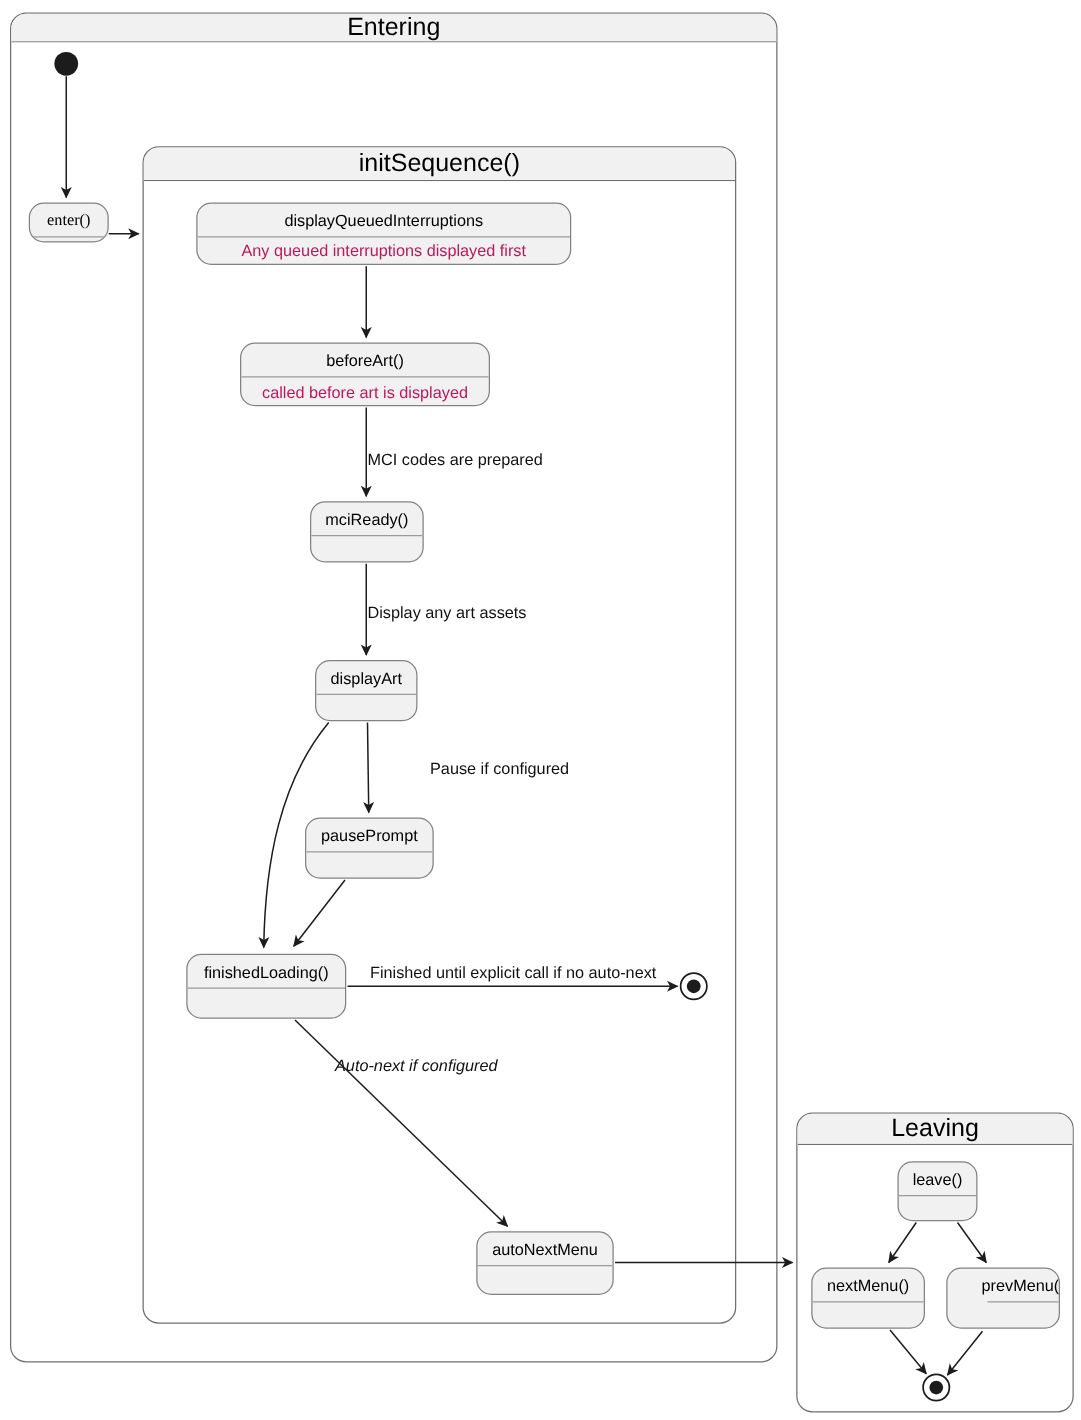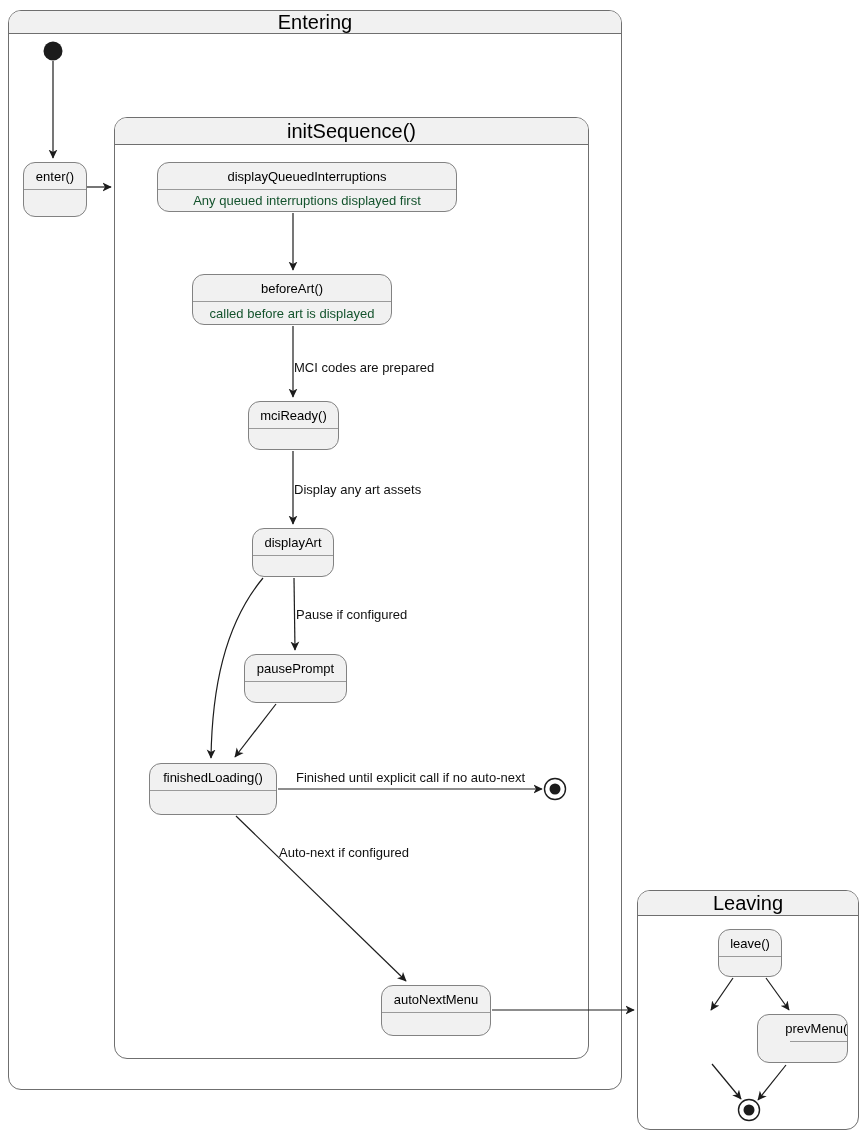--- a/index.html
+++ b/index.html
@@ -27,21 +27,21 @@
     display:flex; flex-direction:column; overflow:hidden;
     z-index:3;
   }
   .state-title {
     flex:0 0 26px; display:flex; align-items:center; justify-content:center;
     border-bottom:1px solid #9a9a9a;
     font-size:13px; color:#000; white-space:nowrap; padding:0 6px;
   }
   .state-body {
     flex:1 1 auto; display:flex; align-items:center; justify-content:center;
-    font-size:13px; color:#14532d; white-space:nowrap; padding:0 5px;
+    font-size:13px; color:#be185d; white-space:nowrap; padding:0 5px;
   }
   .edge-label {
     position:absolute; font-size:13px; color:#111; white-space:nowrap; z-index:4;
   }
   svg.overlay {
     position:absolute; left:0; top:0; z-index:5; pointer-events:none;
   }
   svg.overlay path.edge { fill:none; stroke:var(--arrow,#1c1c1c); stroke-width:1.2; }
 </style>
 </head>
@@ -54,21 +54,21 @@
   </div>
 
   <div class="container" style="left:114px; top:117px; width:475px; height:942px;">
     <div class="container-header" style="height:27px;">initSequence()</div>
   </div>
 
   <div class="container" style="left:637px; top:890px; width:222px; height:240px;">
     <div class="container-header" style="height:25px;">Leaving</div>
   </div>
 
-  <div class="state" style="left:23px; top:162px; width:64px; height:55px;">
+  <div class="state" style="left:23px; top:162px; width:64px; height:32px;font-family:Liberation Serif, serif;">
     <div class="state-title">enter()</div>
     <div class="state-body"></div>
   </div>
 
   <div class="state" style="left:157px; top:162px; width:300px; height:50px;">
     <div class="state-title">displayQueuedInterruptions</div>
     <div class="state-body">Any queued interruptions displayed first</div>
   </div>
 
   <div class="state" style="left:192px; top:274px; width:200px; height:51px;">
@@ -99,31 +99,35 @@
   <div class="state" style="left:381px; top:985px; width:110px; height:51px;">
     <div class="state-title">autoNextMenu</div>
     <div class="state-body"></div>
   </div>
 
   <div class="state" style="left:718px; top:929px; width:64px; height:48px;gap:24px;">
     <div class="state-title">leave()</div>
     <div class="state-body"></div>
   </div>
 
+  <div class="state" style="left:649px; top:1014px; width:91px; height:49px;">
+    <div class="state-title">nextMenu()</div>
+    <div class="state-body"></div>
+  </div>
 
   <div class="state" style="left:757px; top:1014px; width:91px; height:49px;padding-left:32px;">
     <div class="state-title">prevMenu()</div>
     <div class="state-body"></div>
   </div>
 
   <div class="edge-label" style="left:294px; top:360px;">MCI codes are prepared</div>
   <div class="edge-label" style="left:294px; top:482px;">Display any art assets</div>
-  <div class="edge-label" style="left:296px; top:607px;">Pause if configured</div>
+  <div class="edge-label" style="left:296px; top:607px;padding-left:48px;">Pause if configured</div>
   <div class="edge-label" style="left:296px; top:770px;">Finished until explicit call if no auto-next</div>
-  <div class="edge-label" style="left:279px; top:845px;">Auto-next if configured</div>
+  <div class="edge-label" style="left:268px; top:845px;font-style:italic;">Auto-next if configured</div>
 
   <svg class="overlay" width="865" height="1136" viewBox="0 0 865 1136">
     <defs>
       <marker id="arrowhead" viewBox="0 0 10 10" refX="8.8" refY="5" markerWidth="8" markerHeight="8" orient="auto">
         <path d="M0 0.4 L9.6 5 L0 9.6 L2.6 5 z" fill="#1c1c1c"></path>
       </marker>
     </defs>
 
     <circle cx="53" cy="51" r="9.5" fill="#1c1c1c"></circle>
 

